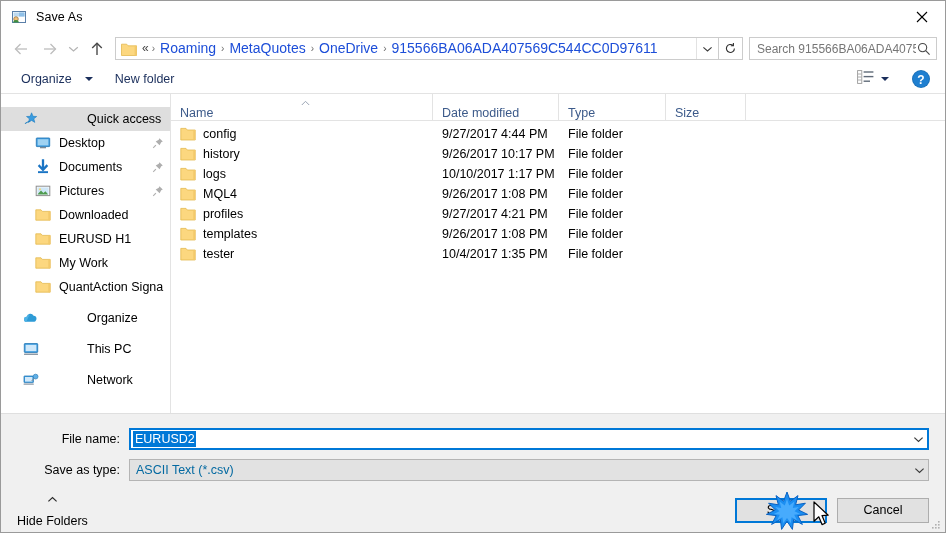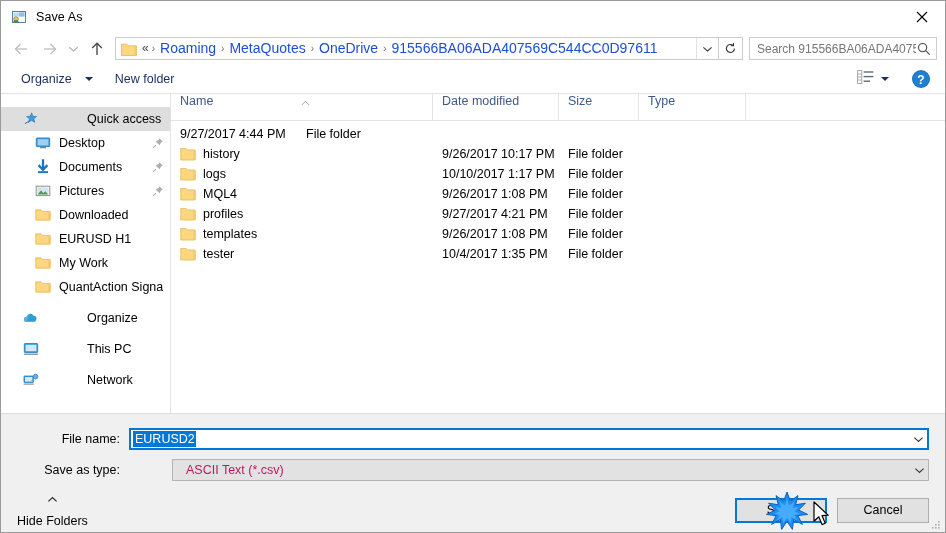--- a/index.html
+++ b/index.html
@@ -173,21 +173,21 @@
     flex: 1 1 auto; display: flex; flex-direction: column;
     min-width: 0; background: #ffffff;
   }
   .colheads {
     height: 27px; min-height: 27px;
     display: flex; align-items: stretch;
     border-bottom: 1px solid #e3e3e3;
     position: relative;
   }
   .colhead {
-    display: flex; align-items: flex-start;
+    display: flex; align-items: flex-end;
     font-size: 12.5px; color: #3c5a8a;
     padding-left: 9px;
     border-right: 1px solid #e3e3e3;
     position: relative;
   }
   .ch-name { width: 262px; flex: 0 0 262px; }
   .ch-date { width: 126px; flex: 0 0 126px; }
   .ch-type { width: 107px; flex: 0 0 107px; }
   .ch-size { width: 80px;  flex: 0 0 80px; }
   .ch-rest { flex: 1 1 auto; border-right: none; }
@@ -221,21 +221,21 @@
     font-size: 12.5px; color: #000000;
   }
   .combo {
     flex: 1 1 auto; height: 22px;
     display: flex; align-items: center;
     border: 1px solid #a0a0a0; background: #ffffff;
     font-size: 12.5px; color: #000;
     padding-left: 3px; min-width: 0;
   }
   .combo.focused { border: 2px solid #0078d7; padding-left: 2px; }
-  .combo.disabled { background: #e2e2e2; border: 1px solid #b4b4b4; color: #be185d; padding-left: 13px; margin-left: 43px; }
+  .combo.disabled { background: #e2e2e2; border: 1px solid #b4b4b4; color: #0369a1; padding-left: 6px; }
   .combo .val { flex: 1 1 auto; white-space: nowrap; overflow: hidden; }
   .combo .val.sel { background: #0078d7; color: #ffffff; padding: 1px 1px 1px 2px; display: inline-block; flex: 0 0 auto; }
   .combo .cdrop {
     width: 17px; flex: 0 0 auto;
     display: flex; align-items: center; justify-content: center;
   }
 
   
   .footer {
     height: 44px; min-height: 44px;
@@ -545,31 +545,40 @@
           <span>Name</span>
           <span class="sort-caret">
             <svg width="9" height="6" viewBox="0 0 9 6">
               <path d="M.8 5 4.5 1.3 8.2 5" fill="none" stroke="#9aa4b4" stroke-width="1"></path>
             </svg>
           </span>
         </div>
         <div class="colhead ch-date">
           <span>Date modified</span>
         </div>
+        <div class="colhead ch-type">
+          <span>Type</span>
+        </div>
         <div class="colhead ch-size">
           <span>Size</span>
         </div>
-        <div class="colhead ch-type">
-          <span>Type</span>
-        </div>
         <div class="colhead ch-rest"></div>
       </div>
 
       <div class="rows">
         <div class="row">
+          <div class="c-name">
+            <span class="folder-ico">
+              <svg class="fg" viewBox="0 0 16 14">
+                  <path d="M.8 1.4h5.2l1.3 1.6H15.2v10H.8z" fill="#fcd77f" stroke="#e3b94f" stroke-width=".8"></path>
+                  <path d="M13.3 3v10h1.9V3z" fill="#f3c96a"></path>
+                </svg>
+            </span>
+            <span>config</span>
+          </div>
           <div class="cell c-date">9/27/2017 4:44 PM</div>
           <div class="cell c-type">File folder</div>
           <div class="cell c-size"></div>
         </div>
         <div class="row">
           <div class="c-name">
             <span class="folder-ico">
               <svg class="fg" viewBox="0 0 16 14">
                   <path d="M.8 1.4h5.2l1.3 1.6H15.2v10H.8z" fill="#fcd77f" stroke="#e3b94f" stroke-width=".8"></path>
                   <path d="M13.3 3v10h1.9V3z" fill="#f3c96a"></path>

